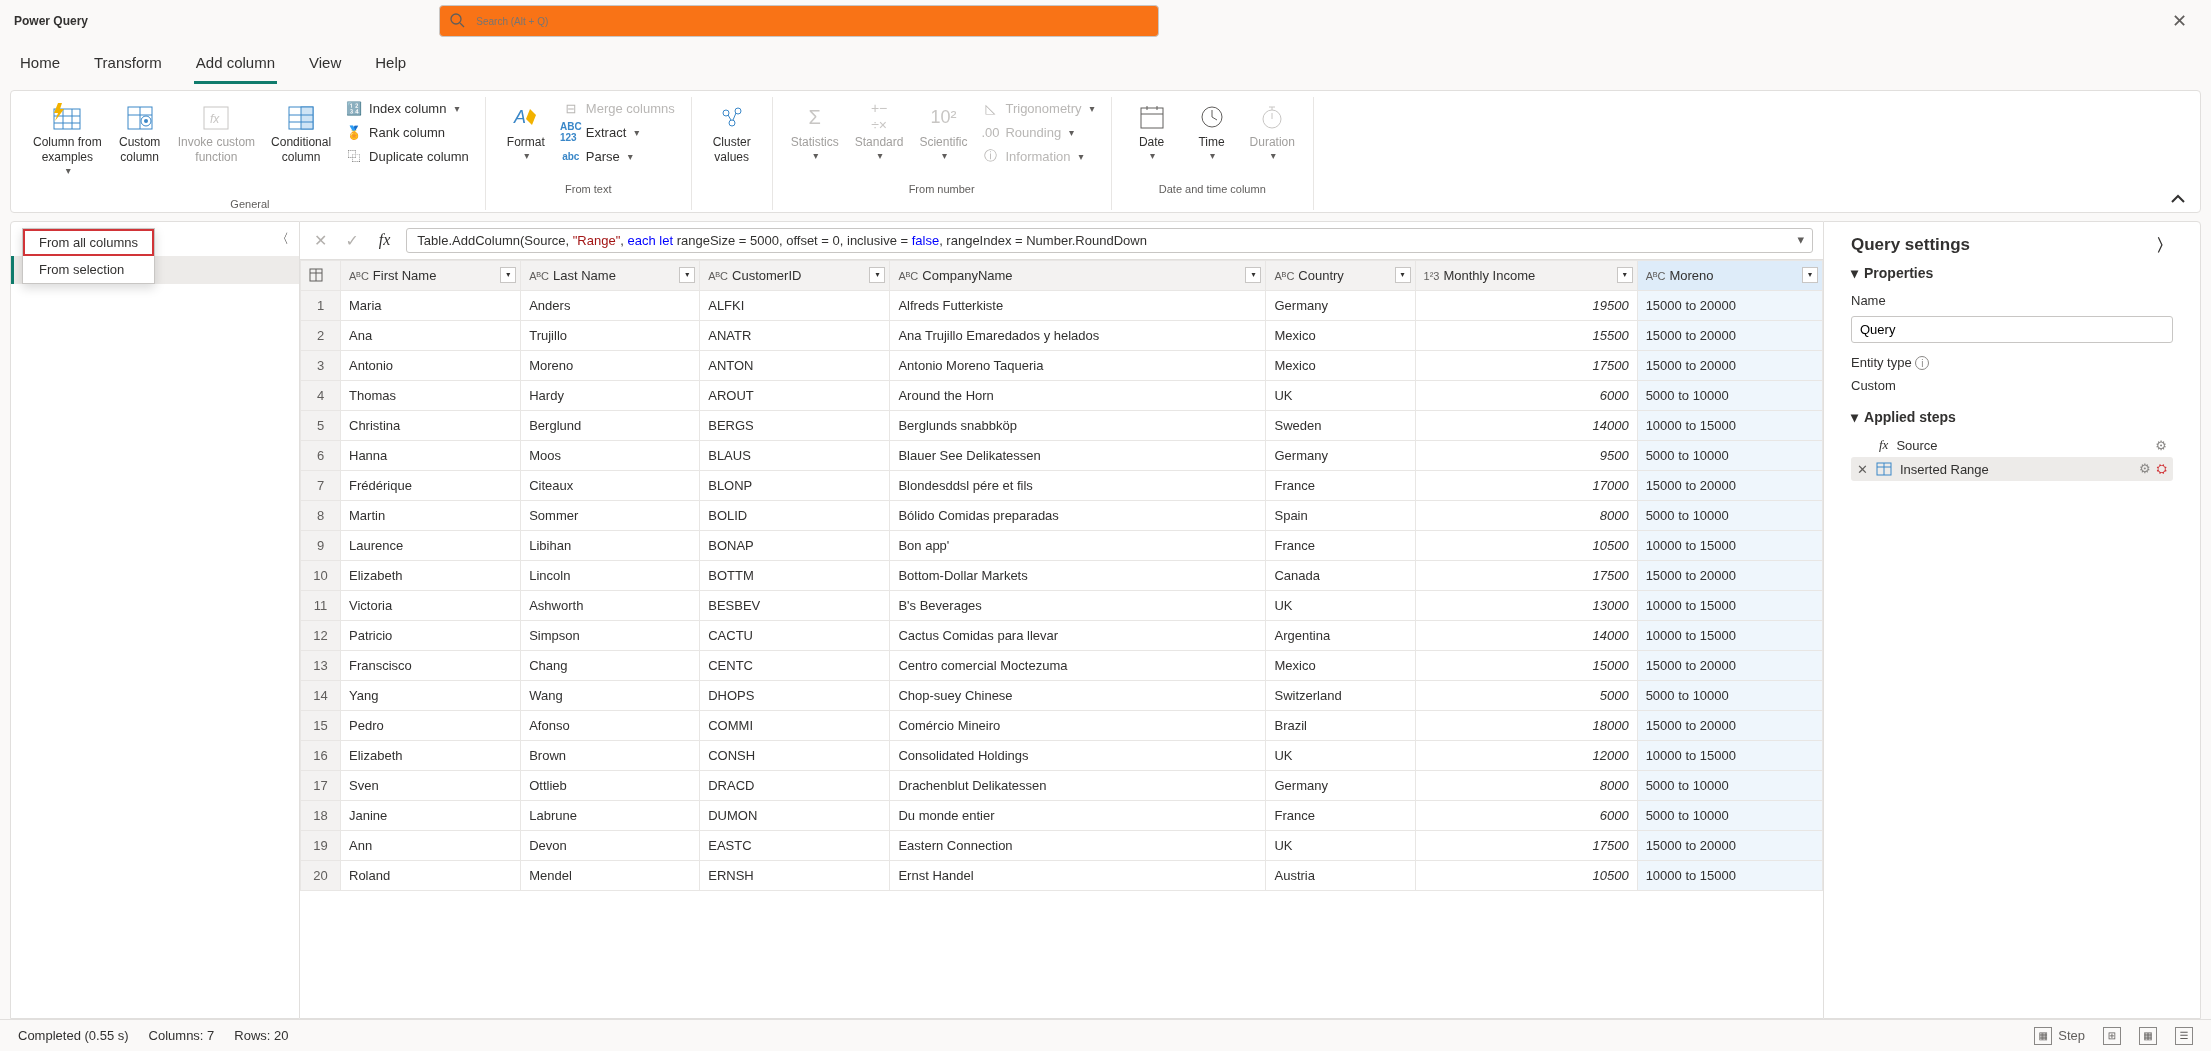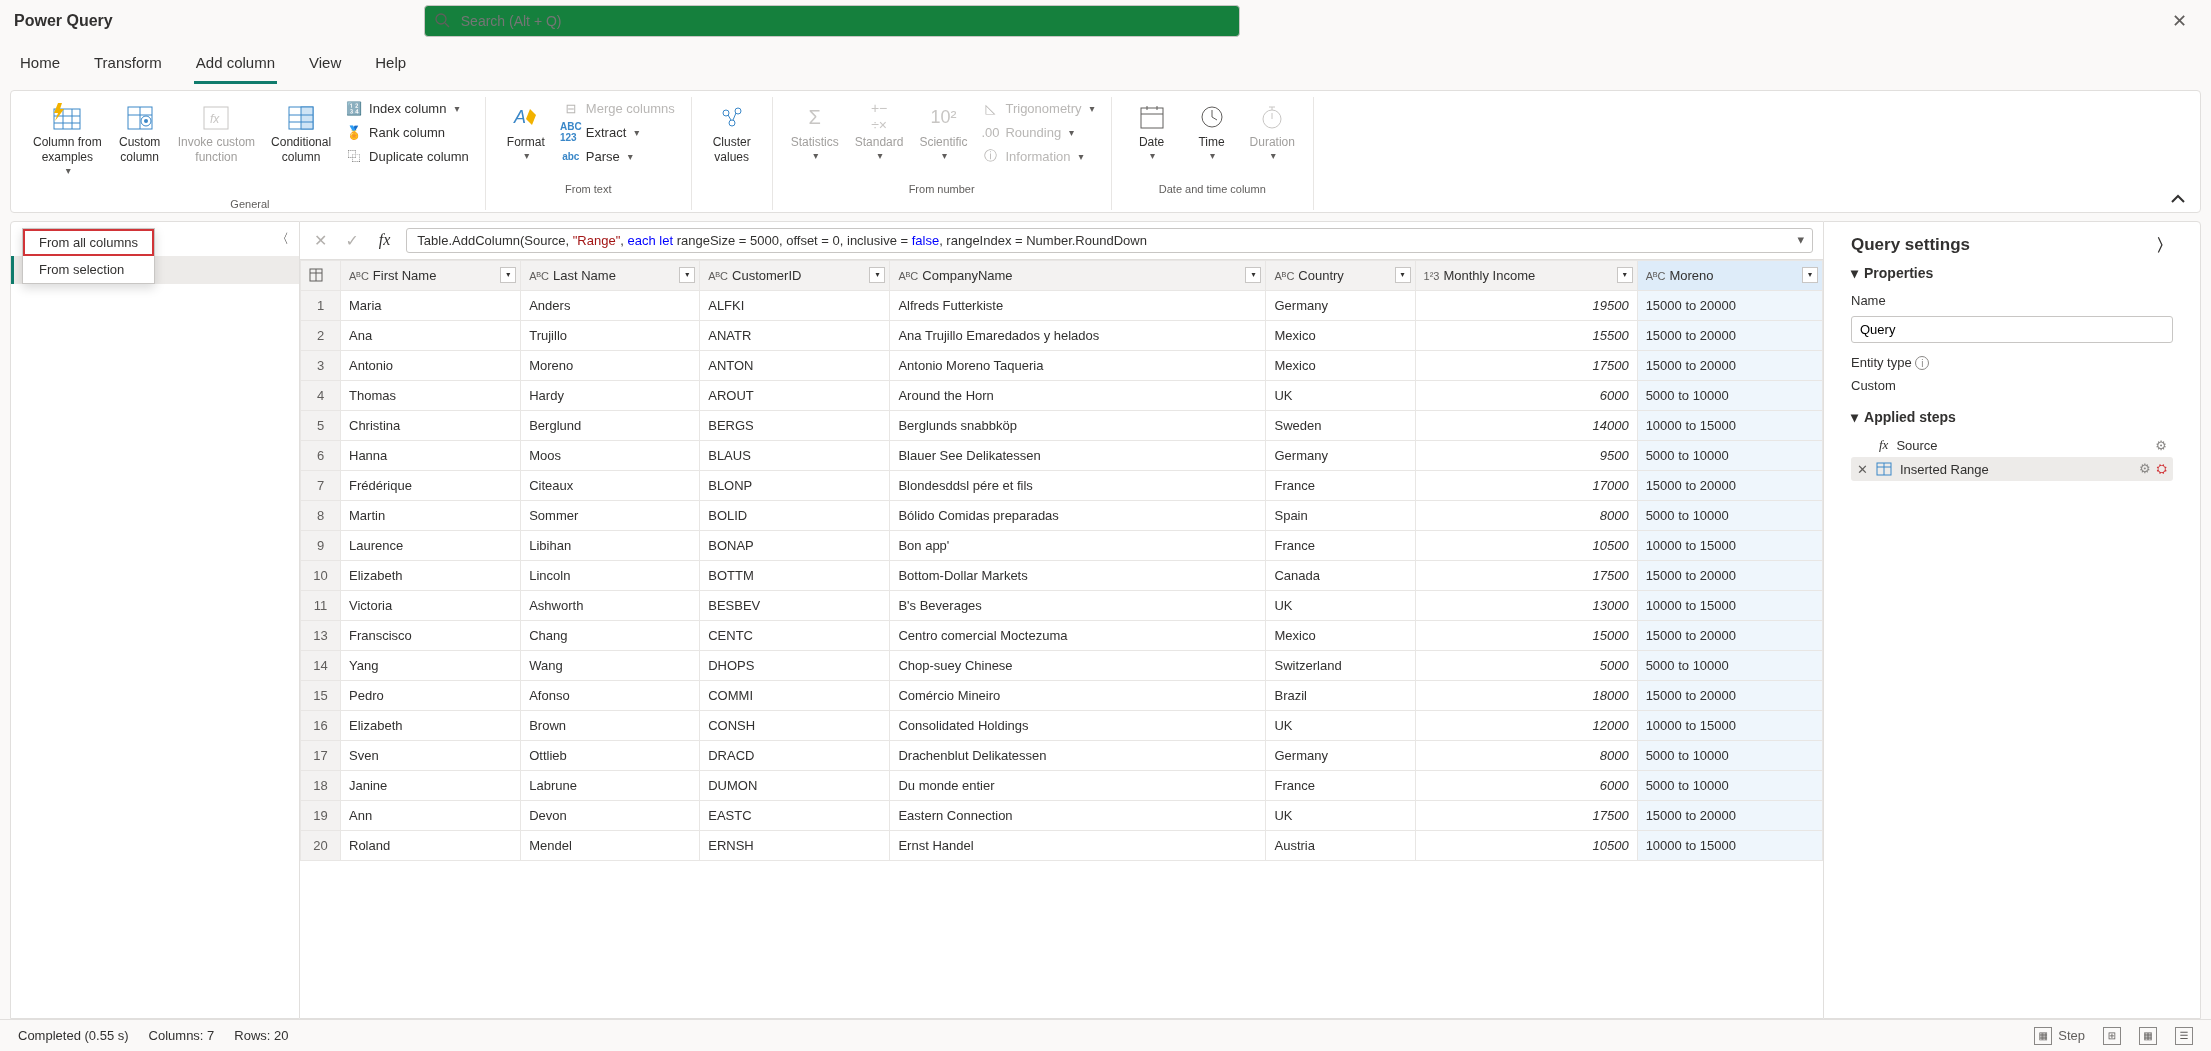--- a/index.html
+++ b/index.html
@@ -1,21 +1,21 @@
 <!DOCTYPE html>
 <html><head>
 <meta charset="utf-8">
 <style>
 * { margin: 0; padding: 0; box-sizing: border-box; font-family: "Segoe UI", Arial, sans-serif; }
 body { background: #ffffff; color: #323130; font-size: 13px; overflow: hidden; }
 .window { width: 2211px; height: 1051px; display: flex; flex-direction: column; background: #faf9f8; }
 .titlebar { height: 42px; display: flex; align-items: center; padding: 0 14px; background: #faf9f8; }
-.titlebar .title { font-size: 16px; font-weight: 600; color: #323130; }
+.titlebar .title { font-size: 12px; font-weight: 600; color: #323130; }
 .titlebar .search { margin-left: auto; margin-right: auto; position: relative; left: -100px; }
-.titlebar .search input { width: 816px; height: 32px; border: 1px solid #c8c6c4; border-radius: 4px; padding: 0 12px 0 36px; font-size: 14px; background: #15803d; }
+.titlebar .search input { width: 720px; height: 32px; border: 1px solid #c8c6c4; border-radius: 4px; padding: 0 12px 0 36px; font-size: 10px; background: #f97316; }
 .titlebar .search .si { position: absolute; left: 10px; top: 7px; color: #605e5c; }
 .titlebar .close { margin-left: auto; font-size: 18px; color: #605e5c; cursor: pointer; padding: 6px 10px; }
 
 .tabs { display: flex; gap: 30px; padding: 6px 18px 0 18px; background: #faf9f8; border-bottom: none; }
 .tab { font-size: 15px; padding: 6px 2px 10px 2px; color: #323130; cursor: pointer; border-bottom: 3px solid transparent; }
 .tab.active { border-bottom: 3px solid #0f7b6c; color: #323130; font-weight: 400; }
 
 .ribbon { display: flex; border: 1px solid #e1dfdd; background: #fff; margin: 6px 10px 0 10px; border-radius: 4px; padding: 6px 4px 2px 4px; align-items: stretch; }
 .rgroup { display: flex; flex-direction: column; align-items: center; padding: 0 10px; border-right: 1px solid #e8e6e4; }
 .rgroup:last-of-type { border-right: none; }
@@ -471,20 +471,30 @@
                 <td class="rownum">11</td>
                 <td>Victoria</td>
                 <td>Ashworth</td>
                 <td>BESBEV</td>
                 <td>B's Beverages</td>
                 <td>UK</td>
                 <td class="num">13000</td>
                 <td class="sel">10000 to 15000</td>
               </tr>
               <tr>
+                <td class="rownum">12</td>
+                <td>Patricio</td>
+                <td>Simpson</td>
+                <td>CACTU</td>
+                <td>Cactus Comidas para llevar</td>
+                <td>Argentina</td>
+                <td class="num">14000</td>
+                <td class="sel">10000 to 15000</td>
+              </tr>
+              <tr>
                 <td class="rownum">13</td>
                 <td>Franscisco</td>
                 <td>Chang</td>
                 <td>CENTC</td>
                 <td>Centro comercial Moctezuma</td>
                 <td>Mexico</td>
                 <td class="num">15000</td>
                 <td class="sel">15000 to 20000</td>
               </tr>
               <tr>

